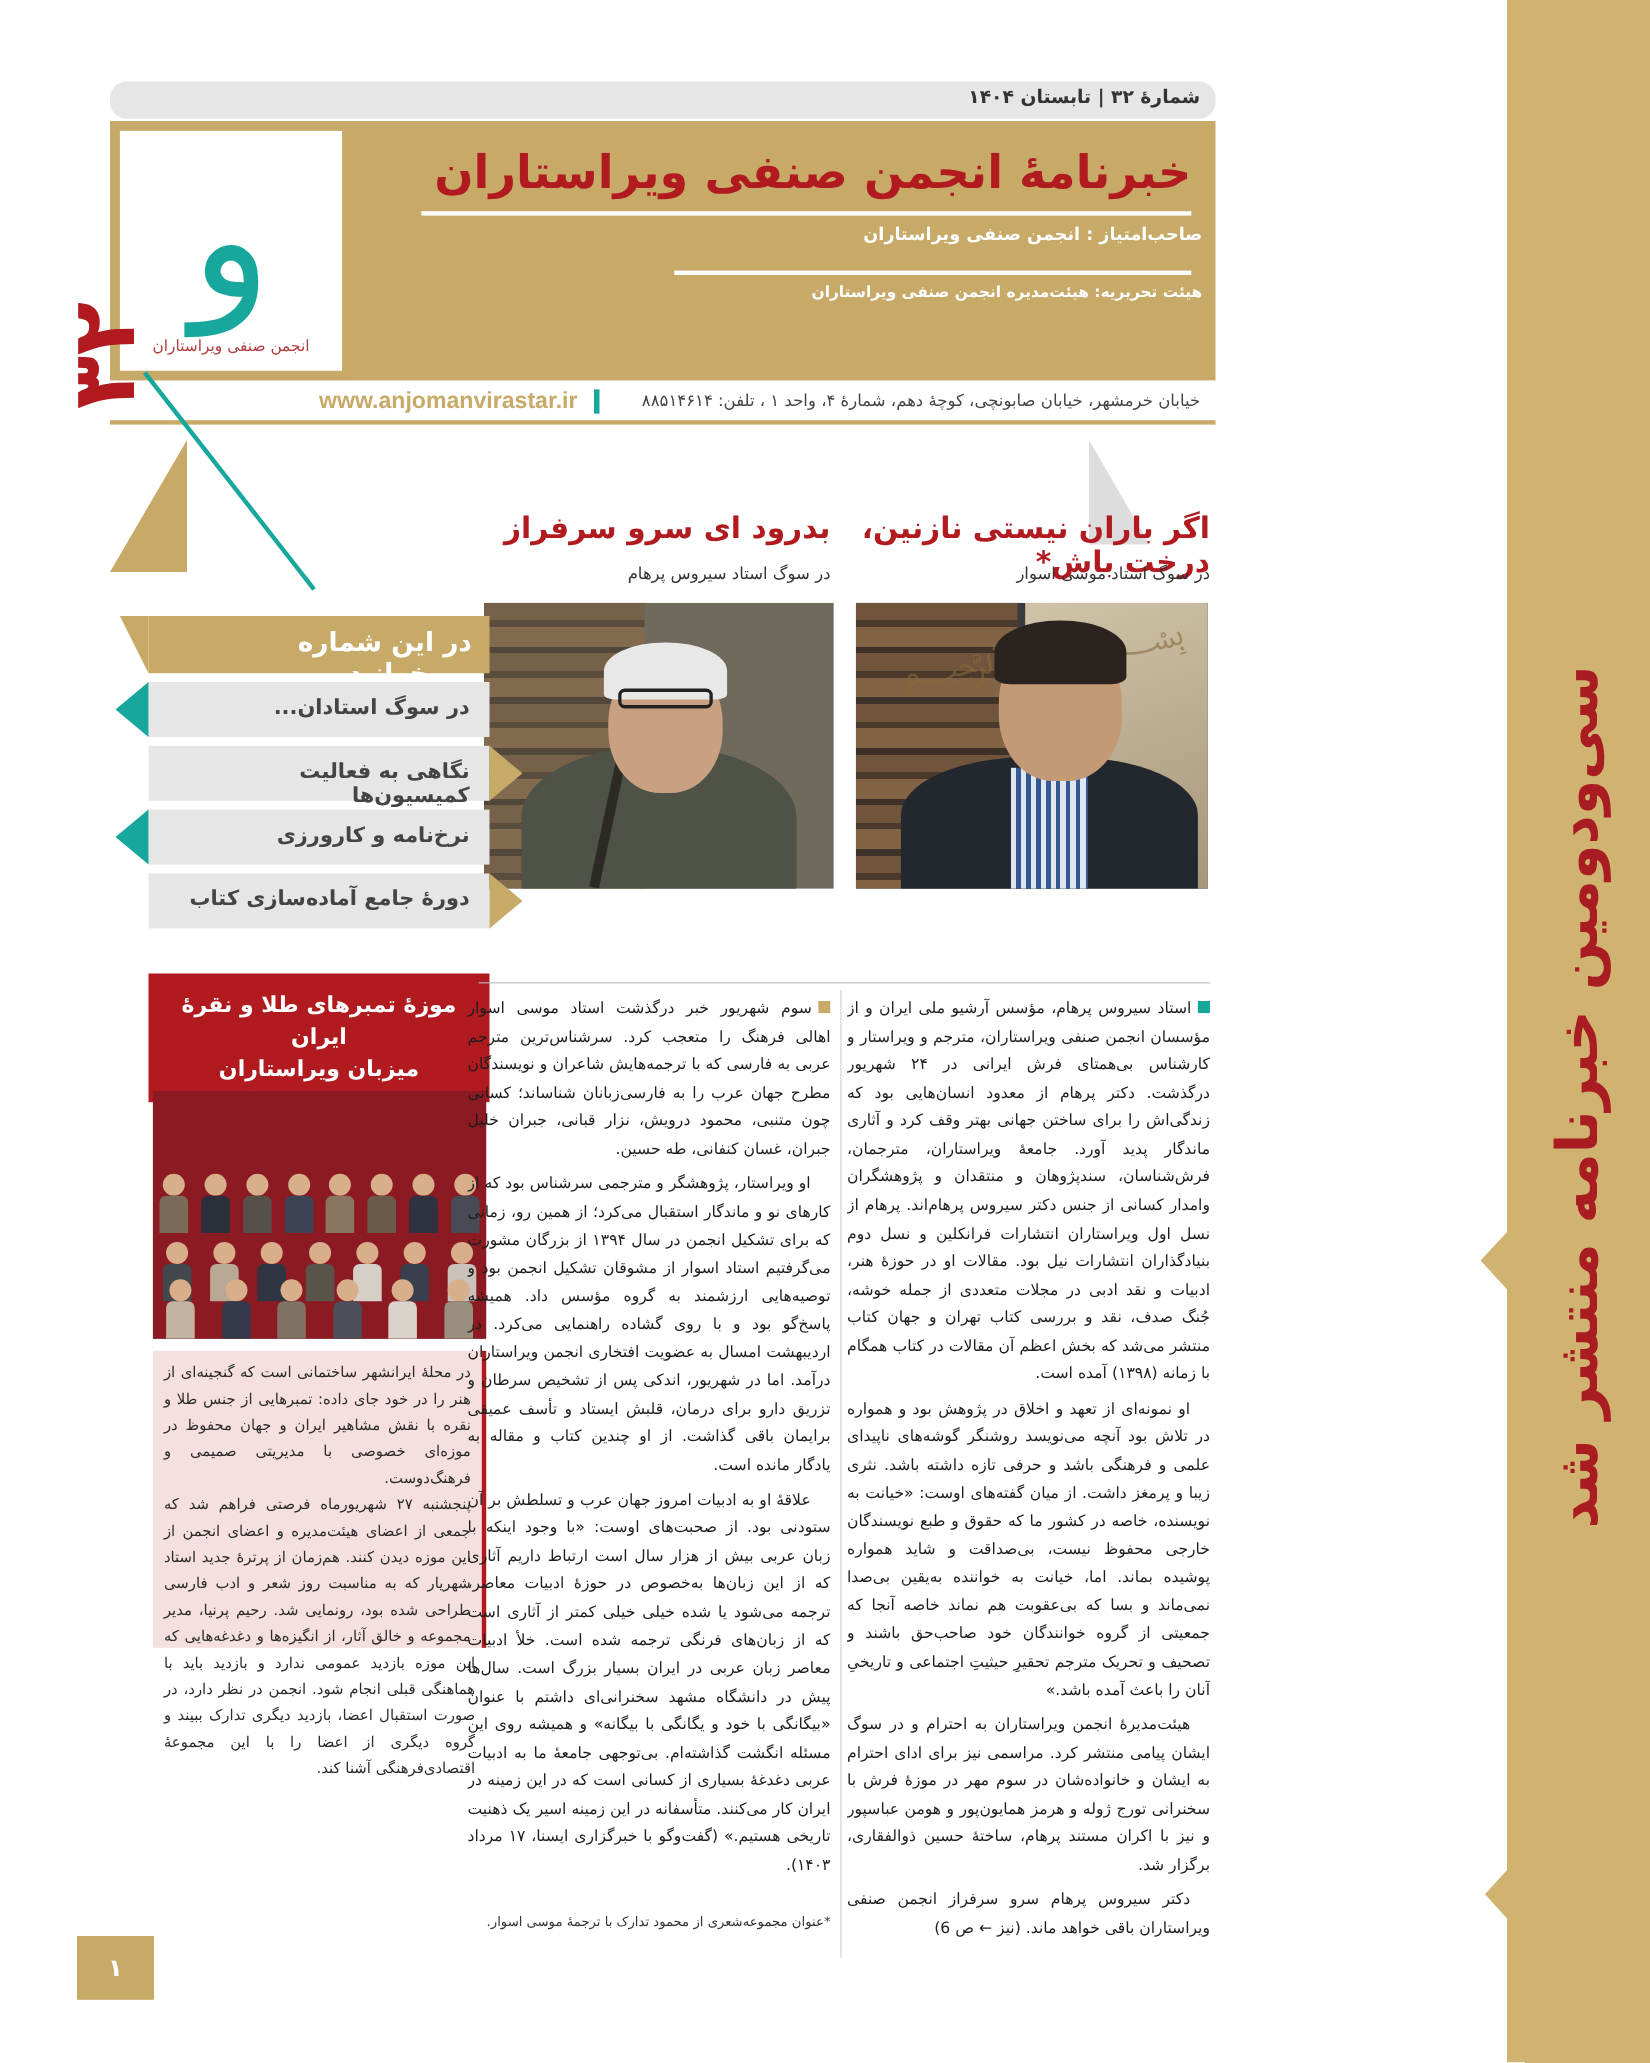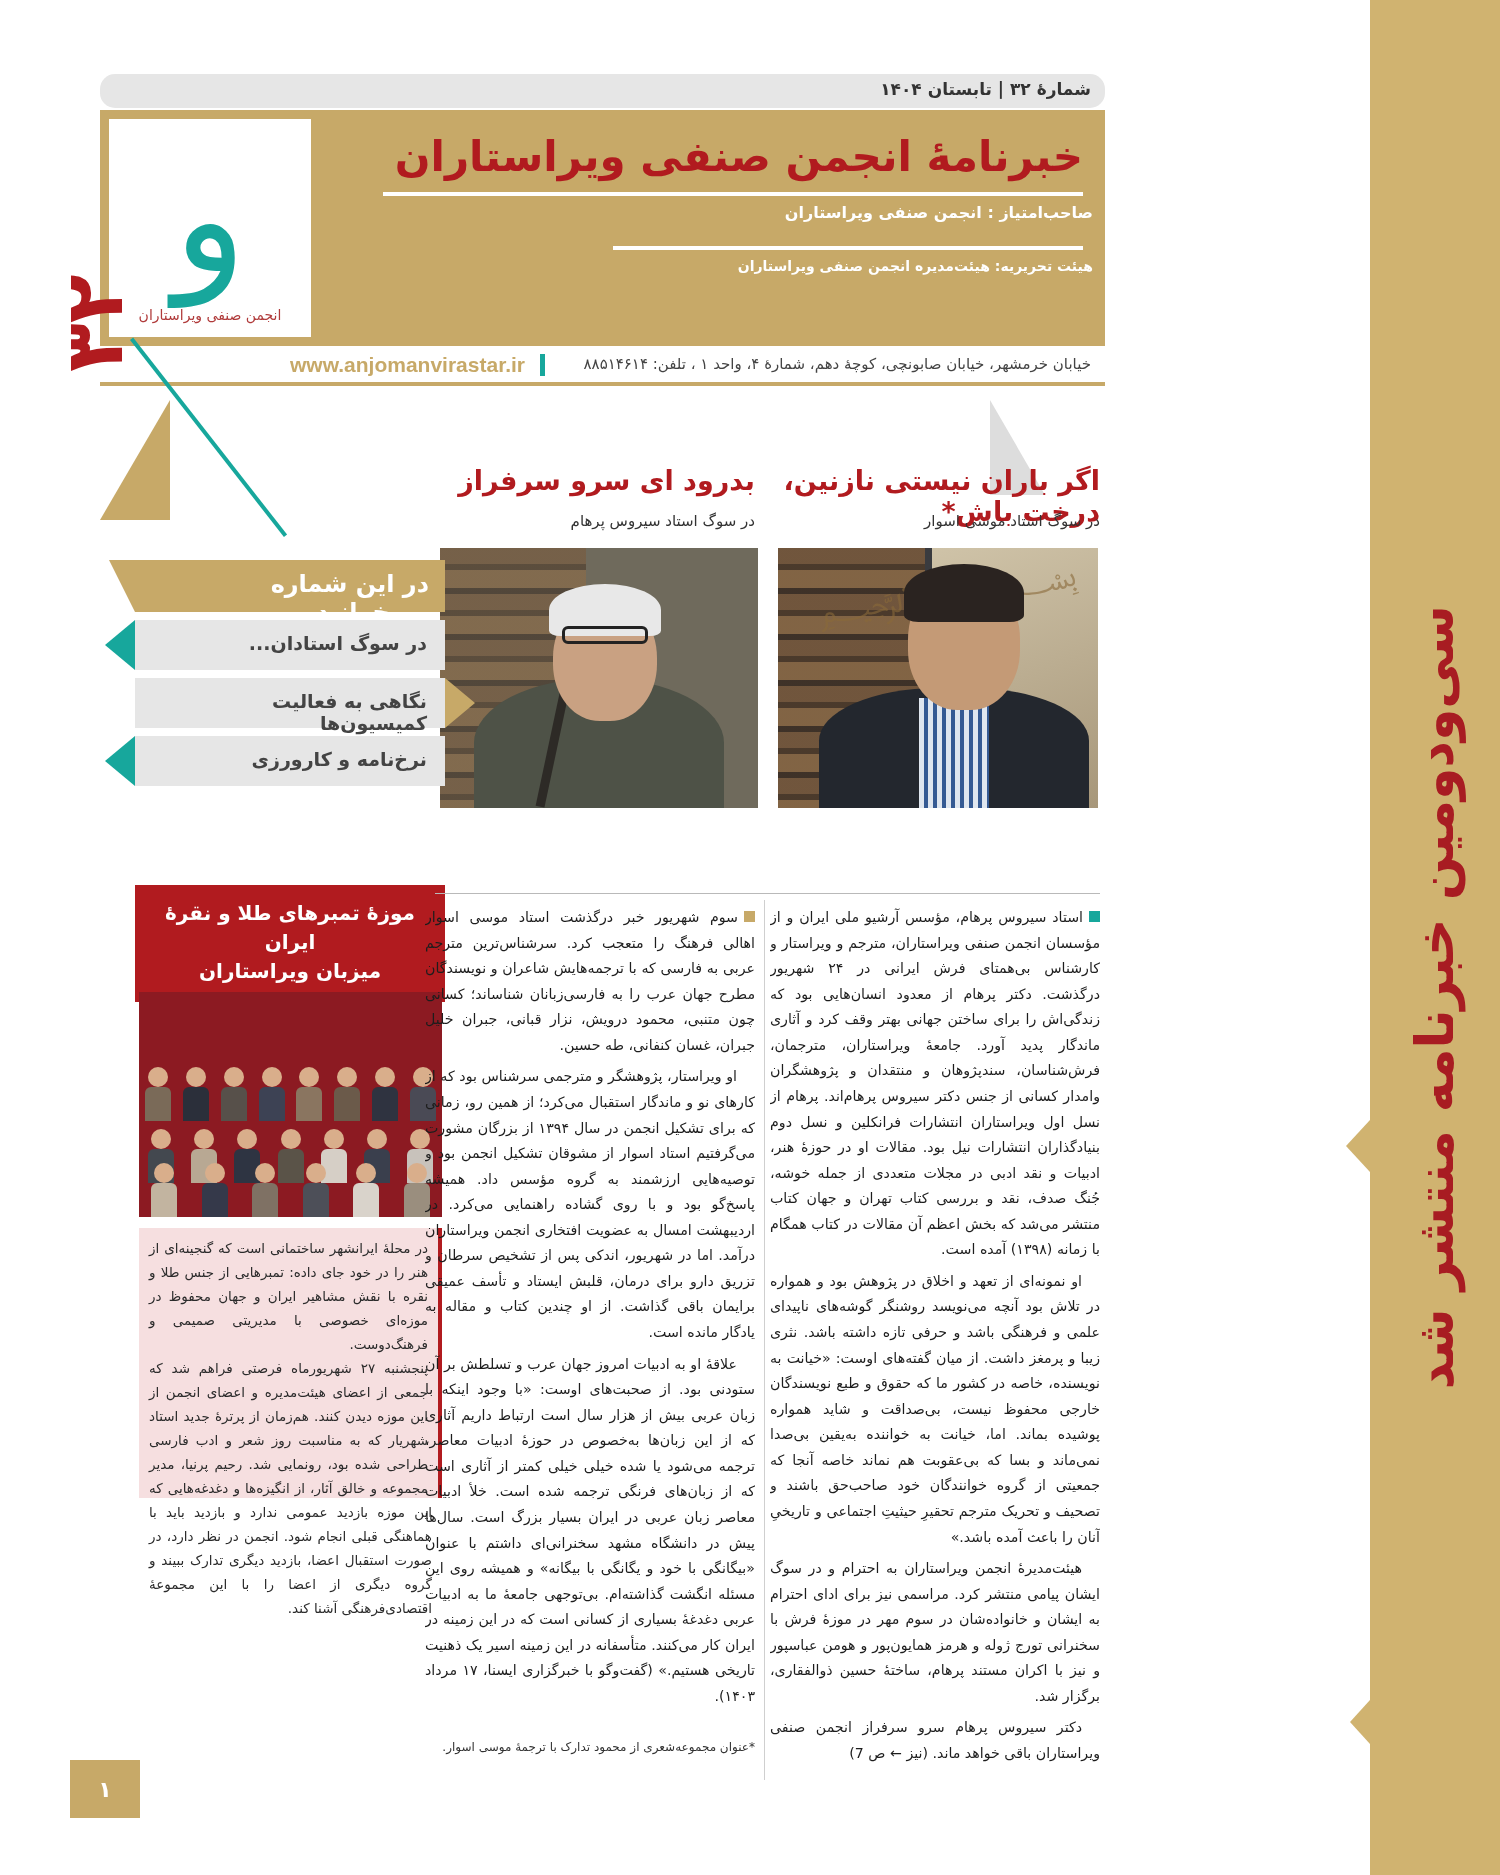--- a/index.html
+++ b/index.html
@@ -348,20 +348,23 @@
     <div class="toc-head">در این شماره می‌خوانید ...</div>
     <div class="toc-item teal">
       <span>در سوگ استادان...</span>
     </div>
     <div class="toc-item gold">
       <span>نگاهی به فعالیت کمیسیون‌ها</span>
     </div>
     <div class="toc-item teal">
       <span>نرخ‌نامه و کارورزی</span>
     </div>
+    <div class="toc-item gold">
+      <span>دورهٔ جامع آماده‌سازی کتاب</span>
+    </div>
   </div>
 
   <div class="redbox">
     <div>موزهٔ تمبرهای طلا و نقرهٔ ایران</div>
     <div>میزبان ویراستاران</div>
   </div>
 
   <div class="group-photo">
     <div class="gp-wall"></div>
     <div class="gp-row gp-r1">
@@ -466,21 +469,21 @@
 
   <div class="hdr-rule"></div>
   <div class="col-rule rule-a"></div>
 
   <div class="col col-mid">
     <p class="first">
       <span class="bullet-teal"></span><span>استاد سیروس پرهام، مؤسس آرشیو ملی ایران و از مؤسسان انجمن صنفی ویراستاران، مترجم و ویراستار و کارشناس بی‌همتای فرش ایرانی در ۲۴ شهریور درگذشت. دکتر پرهام از معدود انسان‌هایی بود که زندگی‌اش را برای ساختن جهانی بهتر وقف کرد و آثاری ماندگار پدید آورد. جامعهٔ ویراستاران، مترجمان، فرش‌شناسان، سندپژوهان و منتقدان و پژوهشگران وامدار کسانی از جنس دکتر سیروس پرهام‌اند. پرهام از نسل اول ویراستاران انتشارات فرانکلین و نسل دوم بنیادگذاران انتشارات نیل بود. مقالات او در حوزهٔ هنر، ادبیات و نقد ادبی در مجلات متعددی از جمله خوشه، جُنگ صدف، نقد و بررسی کتاب تهران و جهان کتاب منتشر می‌شد که بخش اعظم آن مقالات در کتاب همگام با زمانه (۱۳۹۸) آمده است.</span>
     </p>
     <p>او نمونه‌ای از تعهد و اخلاق در پژوهش بود و همواره در تلاش بود آنچه می‌نویسد روشنگر گوشه‌های ناپیدای علمی و فرهنگی باشد و حرفی تازه داشته باشد. نثری زیبا و پرمغز داشت. از میان گفته‌های اوست: «خیانت به نویسنده، خاصه در کشور ما که حقوق و طبع نویسندگان خارجی محفوظ نیست، بی‌صداقت و شاید همواره پوشیده بماند. اما، خیانت به خواننده به‌یقین بی‌صدا نمی‌ماند و بسا که بی‌عقوبت هم نماند خاصه آنجا که جمعیتی از گروه خوانندگان خود صاحب‌حق باشند و تصحیف و تحریک مترجم تحقیرِ حیثیتِ اجتماعی و تاریخیِ آنان را باعث آمده باشد.»</p>
     <p>هیئت‌مدیرهٔ انجمن ویراستاران به احترام و در سوگ ایشان پیامی منتشر کرد. مراسمی نیز برای ادای احترام به ایشان و خانواده‌شان در سوم مهر در موزهٔ فرش با سخنرانی تورج ژوله و هرمز همایون‌پور و هومن عباسپور و نیز با اکران مستند پرهام، ساختهٔ حسین ذوالفقاری، برگزار شد.</p>
-    <p>دکتر سیروس پرهام سرو سرفراز انجمن صنفی ویراستاران باقی خواهد ماند. (نیز ← ص 7)</p>
+    <p>دکتر سیروس پرهام سرو سرفراز انجمن صنفی ویراستاران باقی خواهد ماند. (نیز ← ص 6)</p>
   </div>
 
   <div class="col col-right">
     <p class="first">
       <span class="bullet-gold"></span><span>سوم شهریور خبر درگذشت استاد موسی اسوار اهالی فرهنگ را متعجب کرد. سرشناس‌ترین مترجم عربی به فارسی که با ترجمه‌هایش شاعران و نویسندگان مطرح جهان عرب را به فارسی‌زبانان شناساند؛ کسانی چون متنبی، محمود درویش، نزار قبانی، جبران خلیل جبران، غسان کنفانی، طه حسین.</span>
     </p>
     <p>او ویراستار، پژوهشگر و مترجمی سرشناس بود که از کارهای نو و ماندگار استقبال می‌کرد؛ از همین رو، زمانی که برای تشکیل انجمن در سال ۱۳۹۴ از بزرگان مشورت می‌گرفتیم استاد اسوار از مشوقان تشکیل انجمن بود و توصیه‌هایی ارزشمند به گروه مؤسس داد. همیشه پاسخ‌گو بود و با روی گشاده راهنمایی می‌کرد. در اردیبهشت امسال به عضویت افتخاری انجمن ویراستاران درآمد. اما در شهریور، اندکی پس از تشخیص سرطان و تزریق دارو برای درمان، قلبش ایستاد و تأسف عمیقی برایمان باقی گذاشت. از او چندین کتاب و مقاله به یادگار مانده است.</p>
     <p>علاقهٔ او به ادبیات امروز جهان عرب و تسلطش بر آن ستودنی بود. از صحبت‌های اوست: «با وجود اینکه با زبان عربی بیش از هزار سال است ارتباط داریم آثاری که از این زبان‌ها به‌خصوص در حوزهٔ ادبیات معاصر، ترجمه می‌شود یا شده خیلی خیلی کمتر از آثاری است که از زبان‌های فرنگی ترجمه شده است. خلأ ادبیات معاصر زبان عربی در ایران بسیار بزرگ است. سال‌ها پیش در دانشگاه مشهد سخنرانی‌ای داشتم با عنوان «بیگانگی با خود و یگانگی با بیگانه» و همیشه روی این مسئله انگشت گذاشته‌ام. بی‌توجهی جامعهٔ ما به ادبیات عربی دغدغهٔ بسیاری از کسانی است که در این زمینه در ایران کار می‌کنند. متأسفانه در این زمینه اسیر یک ذهنیت تاریخی هستیم.» (گفت‌وگو با خبرگزاری ایسنا، ۱۷ مرداد ۱۴۰۳).</p>
   </div>
 

